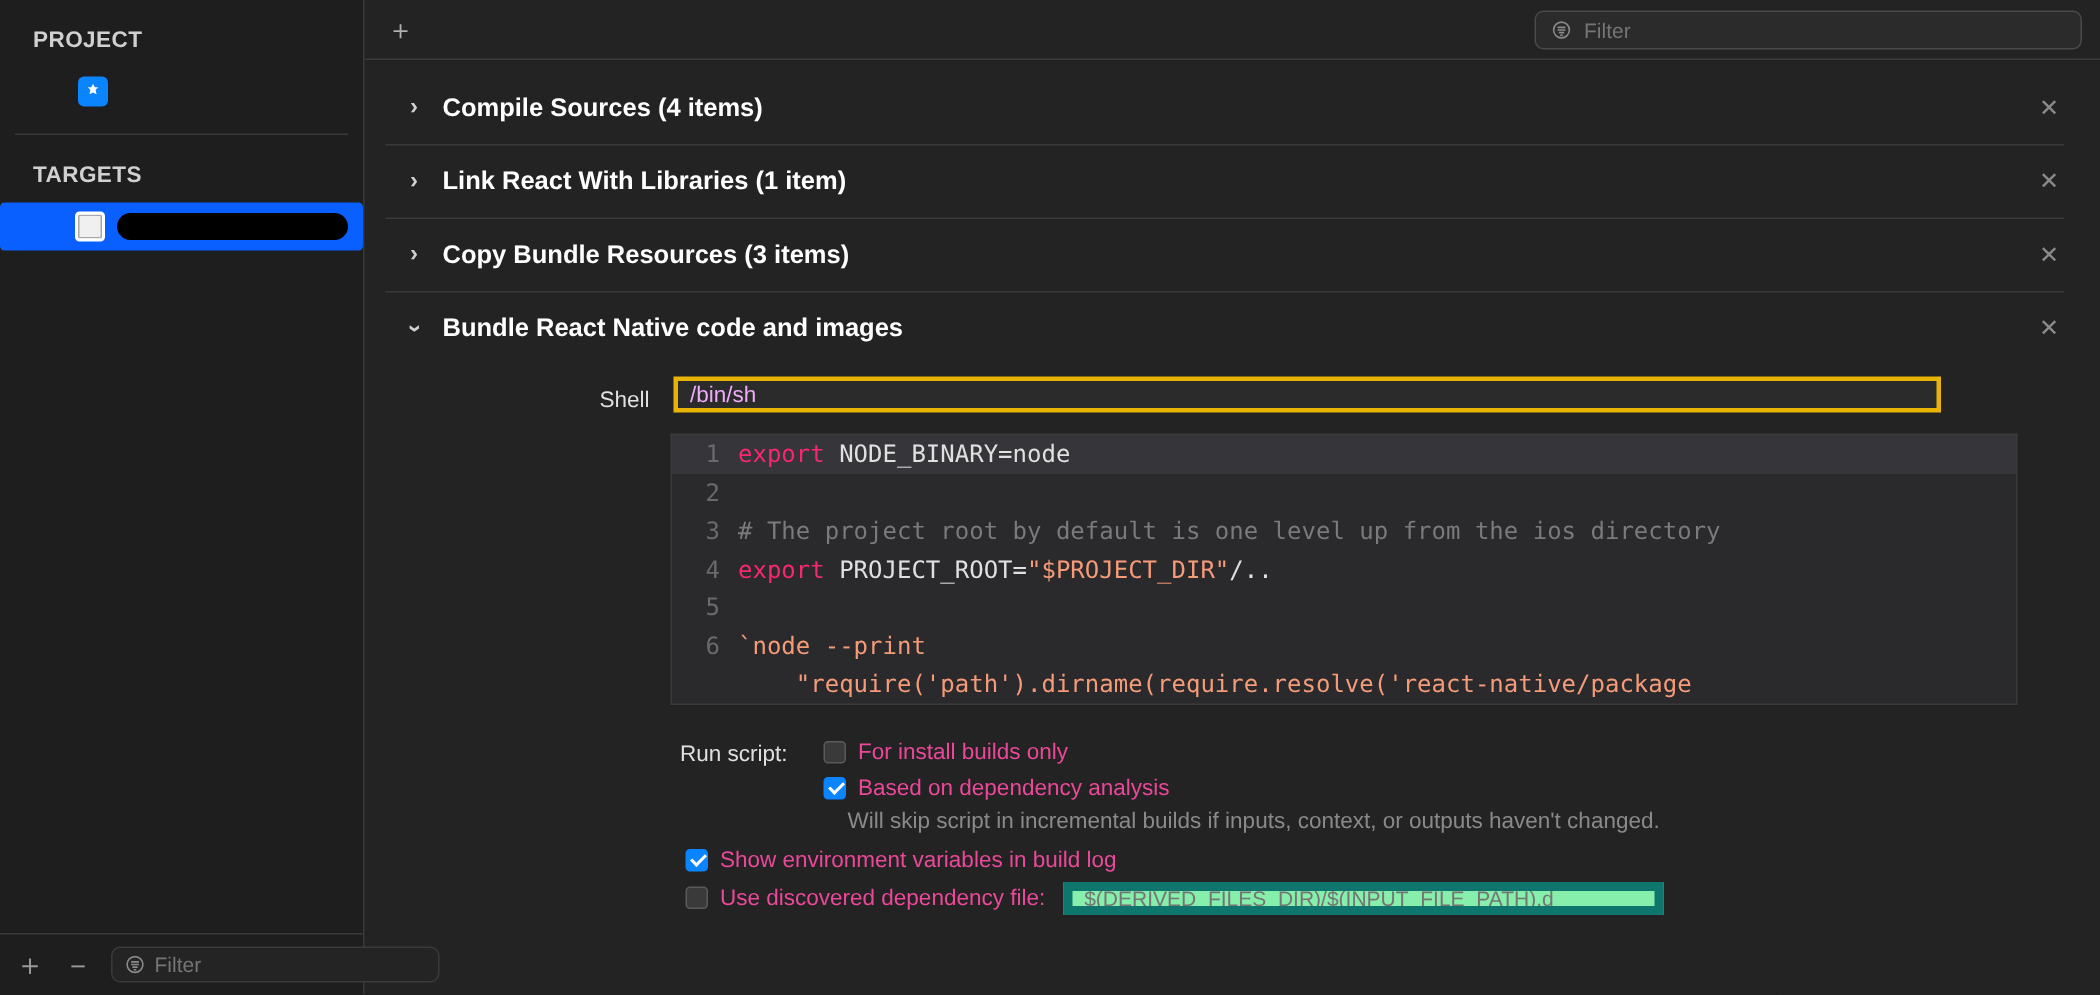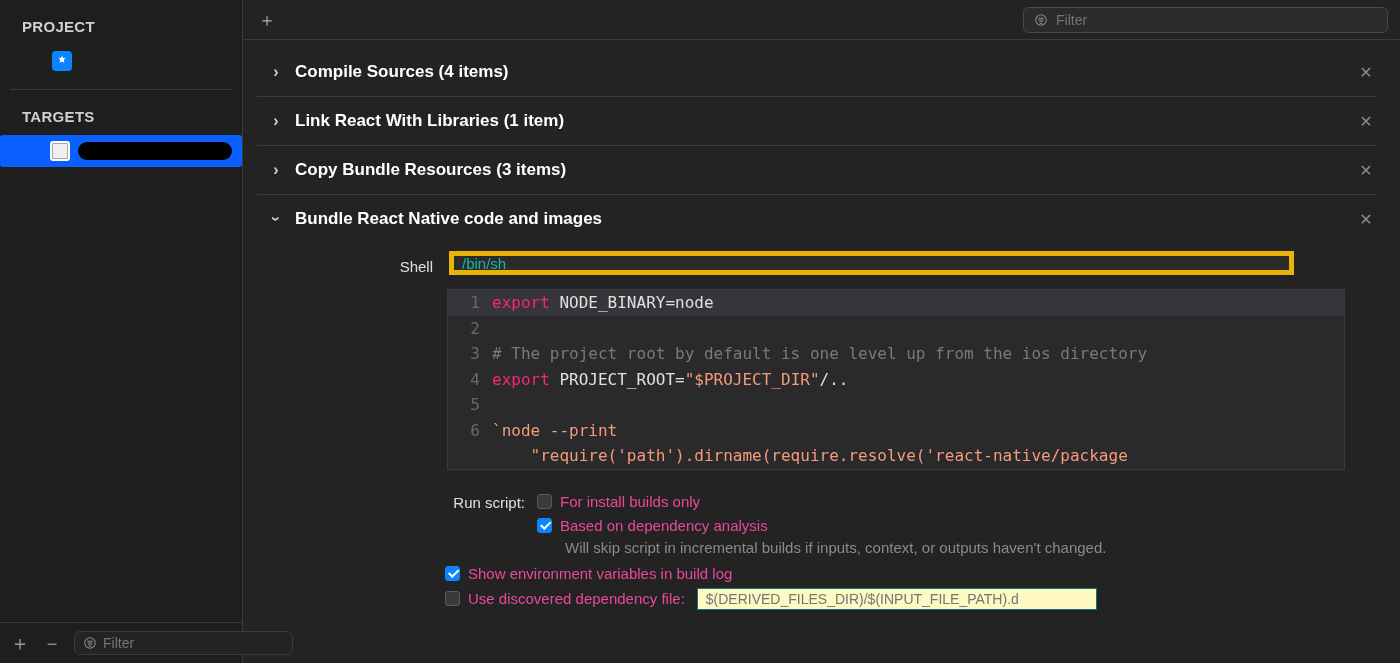--- a/index.html
+++ b/index.html
@@ -210,23 +210,23 @@
       width: 168px;
       text-align: right;
       font-size: 15px;
       color: #e0e0e0;
       padding-right: 4px;
     }
     .shell-input {
       flex: 1;
       max-width: 845px;
       height: 24px;
-      border: 5px solid #eab308;
+      border: 3px solid #eab308;
       background: #2b2b2b;
-      color: #14b8a6;
+      color: #f0abfc;
       font-size: 15px;
       padding: 0 8px;
       outline: none;
     }
     .code-editor {
       margin: 10px 0 0 178px;
       max-width: 898px;
       background: #2a2a2d;
       border: 1px solid #3a3a3a;
       font-family: "SF Mono", Menlo, Monaco, Consolas, monospace;
@@ -254,21 +254,21 @@
     .kw { color: #f92672; font-weight: 400; }
     .var { color: #e0e0e0; }
     .str { color: #f59b78; }
     .cmt { color: #7a7a7a; }
     .options {
       margin-top: 20px;
     }
     .opt-row {
       display: flex;
       align-items: flex-start;
-      gap: 8px;
+      gap: 20px;
       padding: 3px 0;
     }
     .opt-label {
       width: 260px;
       text-align: right;
       font-size: 15px;
       color: #e0e0e0;
       padding-right: 4px;
       padding-top: 1px;
     }
@@ -298,22 +298,22 @@
       width: 4px;
       height: 8px;
       border: solid #fff;
       border-width: 0 2px 2px 0;
       transform: rotate(45deg) translateY(-1px);
     }
     .opt-text { font-size: 15px; color: #ec4899; }
     .opt-note { font-size: 15px; color: #8a8a8a; padding-left: 296px; padding-top: 2px; padding-bottom: 6px; }
     .dep-input {
       height: 22px;
-      border: 1px solid #0f766e;
-      background: #fef9c3;
+      border: 6px solid #0f766e;
+      background: #86efac;
       color: #7a7a7a;
       font-size: 14px;
       padding: 0 8px;
       outline: none;
       width: 400px;
       margin-left: 4px;
     }
   </style>
 </head>
 <body>

